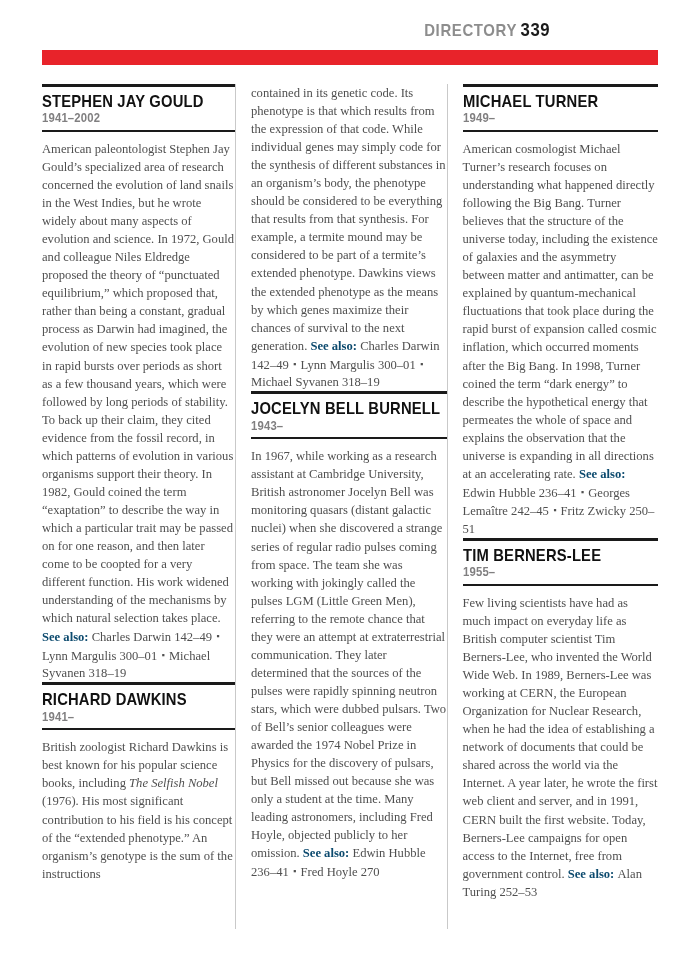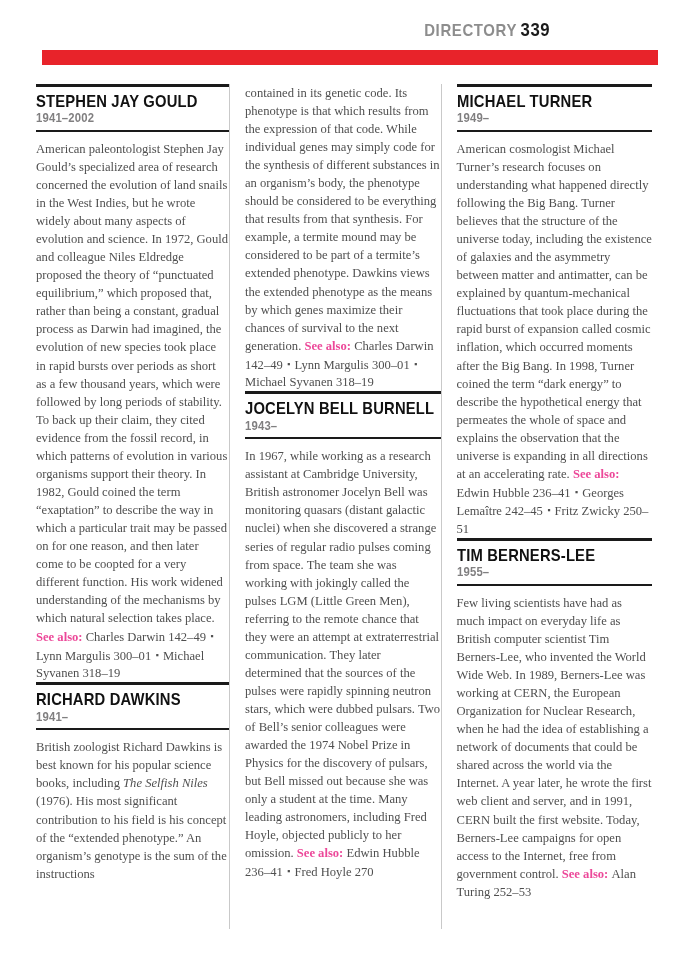--- a/index.html
+++ b/index.html
@@ -49,21 +49,21 @@
     left: 42px;
     top: 50px;
     width: 616px;
     height: 15px;
     background: #e8232a;
   }
 
   
   .columns {
     position: absolute;
-    left: 36px;
+    left: 42px;
     top: 84px;
     width: 616px;
     height: 845px;
     display: flex;
     gap: 0;
   }
   .col {
     width: 193px;
     box-sizing: border-box;
     position: relative;
@@ -131,21 +131,21 @@
     color: #4f4f4f;
     text-align: left;
     margin: 0;
     hyphens: none;
   }
   .body-text em {
     font-style: italic;
   }
   .see-also-label {
     font-weight: bold;
-    color: #ec4899;
+    color: #0c4a6e;
   }
   .sep {
     font-size: 9px;
     vertical-align: 1.5px;
     color: #4f4f4f;
     padding: 0 2px;
   }
 
   
   .cont {
@@ -170,21 +170,21 @@
           <div class="entry-name">STEPHEN JAY GOULD</div>
           <div class="entry-dates">1941–2002</div>
           <div class="entry-rule-bottom"></div>
           <p class="body-text">American paleontologist Stephen Jay Gould’s specialized area of research concerned the evolution of land snails in the West Indies, but he wrote widely about many aspects of evolution and science. In 1972, Gould and colleague Niles Eldredge proposed the theory of “punctuated equilibrium,” which proposed that, rather than being a constant, gradual process as Darwin had imagined, the evolution of new species took place in rapid bursts over periods as short as a few thousand years, which were followed by long periods of stability. To back up their claim, they cited evidence from the fossil record, in which patterns of evolution in various organisms support their theory. In 1982, Gould coined the term “exaptation” to describe the way in which a particular trait may be passed on for one reason, and then later come to be coopted for a very different function. His work widened understanding of the mechanisms by which natural selection takes place.<span class="see-also-label"> See also: </span><span>Charles Darwin 142–49</span><span class="sep"> ▪ </span><span>Lynn Margulis 300–01</span><span class="sep"> ▪ </span><span>Michael Syvanen 318–19</span></p>
         </div>
         <div class="entry">
           <div class="entry-rule-top"></div>
           <div class="entry-name">RICHARD DAWKINS</div>
           <div class="entry-dates">1941–</div>
           <div class="entry-rule-bottom"></div>
-          <p class="body-text">British zoologist Richard Dawkins is best known for his popular science books, including <em>The Selfish Niles</em> (1976). His most significant contribution to his field is his concept of the “extended phenotype.” An organism’s genotype is the sum of the instructions</p>
+          <p class="body-text">British zoologist Richard Dawkins is best known for his popular science books, including <em>The Selfish Nobel</em> (1976). His most significant contribution to his field is his concept of the “extended phenotype.” An organism’s genotype is the sum of the instructions</p>
         </div>
       </div>
     <div class="col col-2">
         <div class="entry cont">
           <p class="body-text">contained in its genetic code. Its phenotype is that which results from the expression of that code. While individual genes may simply code for the synthesis of different substances in an organism’s body, the phenotype should be considered to be everything that results from that synthesis. For example, a termite mound may be considered to be part of a termite’s extended phenotype. Dawkins views the extended phenotype as the means by which genes maximize their chances of survival to the next generation.<span class="see-also-label"> See also: </span><span>Charles Darwin 142–49</span><span class="sep"> ▪ </span><span>Lynn Margulis 300–01</span><span class="sep"> ▪ </span><span>Michael Syvanen 318–19</span></p>
         </div>
         <div class="entry">
           <div class="entry-rule-top"></div>
           <div class="entry-name">JOCELYN BELL BURNELL</div>
           <div class="entry-dates">1943–</div>

